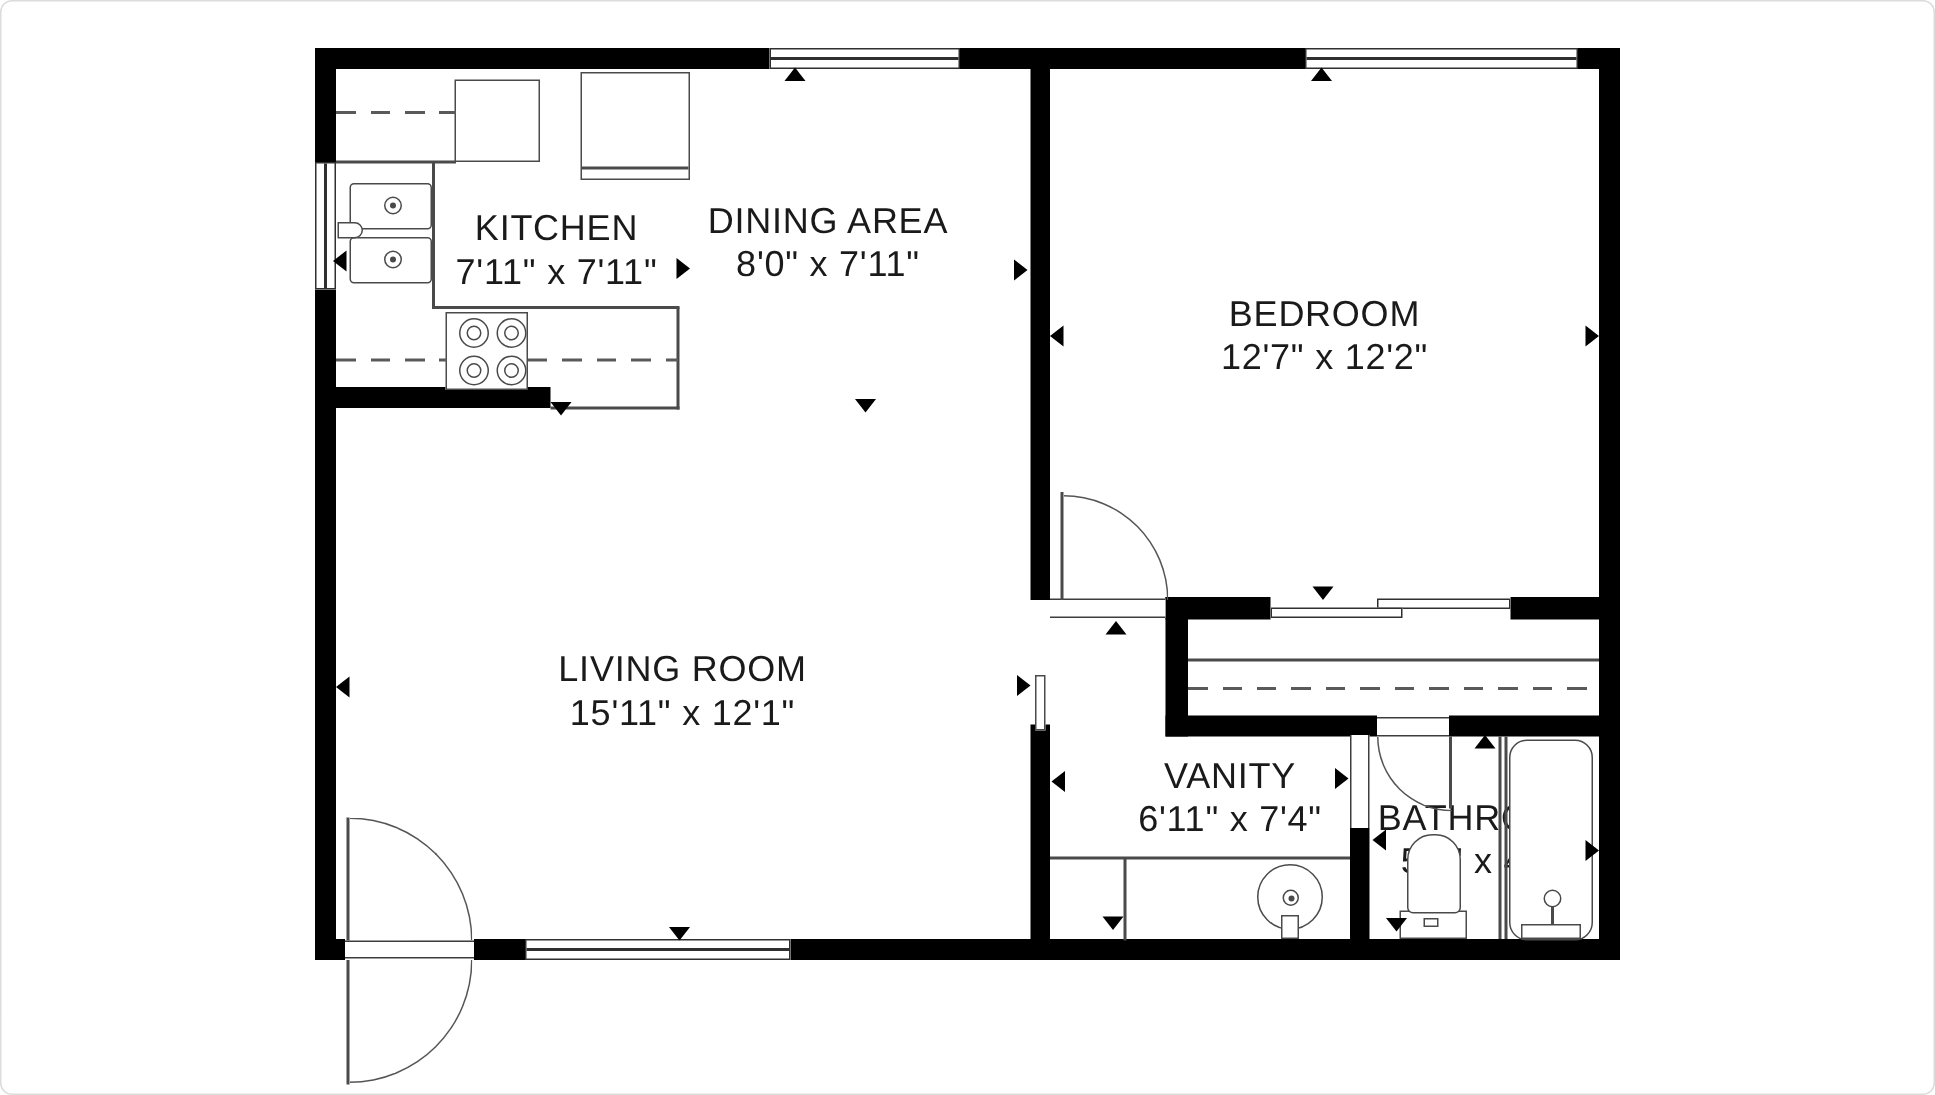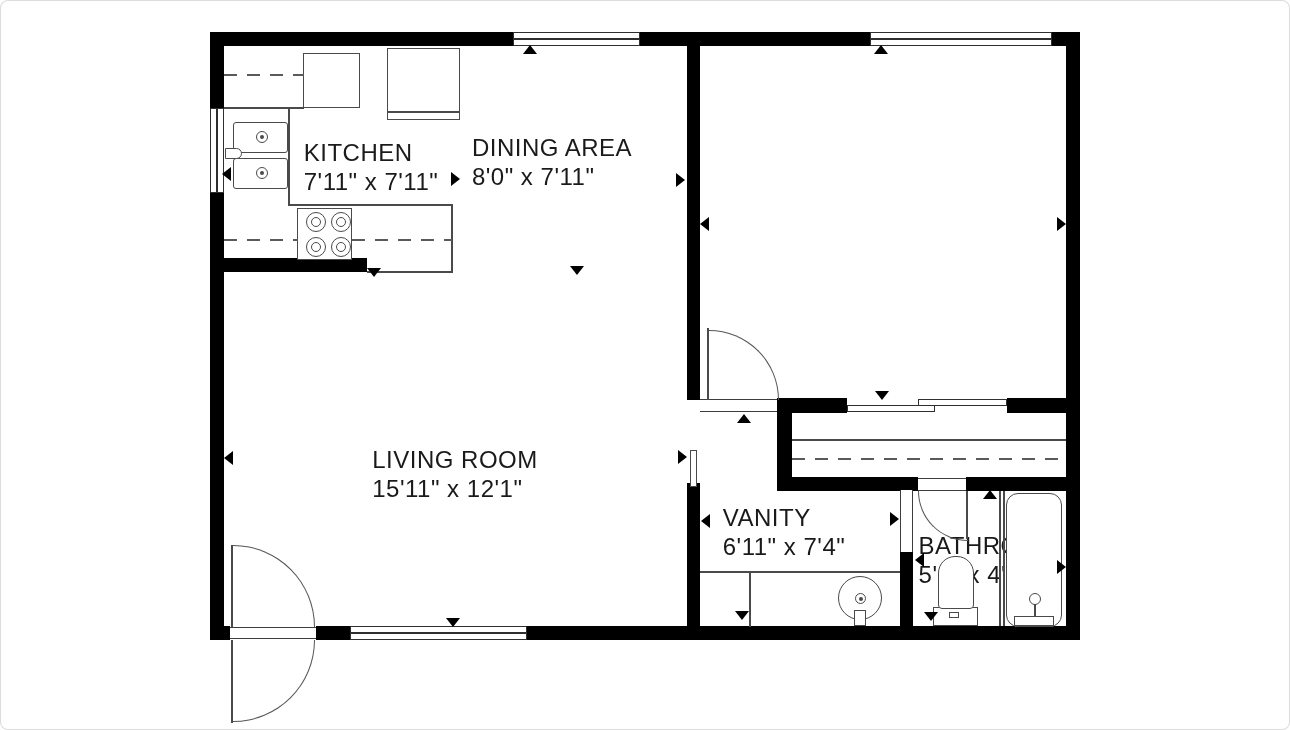--- a/index.html
+++ b/index.html
@@ -27,42 +27,46 @@
   .arc-bl{border-bottom:1.5px solid #555;border-left:1.5px solid #555;border-radius:0 0 0 100%;}
   .tri-up{width:0!important;height:0!important;border-left:7px solid transparent;border-right:7px solid transparent;border-bottom:9px solid #000;}
   .tri-down{width:0!important;height:0!important;border-left:7px solid transparent;border-right:7px solid transparent;border-top:9px solid #000;}
   .tri-left{width:0!important;height:0!important;border-top:7px solid transparent;border-bottom:7px solid transparent;border-right:9px solid #000;}
   .tri-right{width:0!important;height:0!important;border-top:7px solid transparent;border-bottom:7px solid transparent;border-left:9px solid #000;}
   .rsink{border-radius:3px;}
   .bowl{background:#fff;border:1.5px solid #4a4a4a;border-radius:17px 17px 4px 4px;}
   .tub{background:#fff;border:1.5px solid #4a4a4a;border-radius:12px;}
   .faucet{background:#fff;border:1.5px solid #4a4a4a;border-radius:0 6px 6px 0;}
   .room-label{
-    position:absolute;transform:translate(-50%,-50%);text-align:left;white-space:nowrap;
+    position:absolute;transform:translate(-50%,-50%);text-align:center;white-space:nowrap;
     color:#1a1a1a;font-size:24px;line-height:29px;letter-spacing:0.5px;
   }
   .dw-label{position:absolute;font-size:10px;font-weight:bold;color:#222;letter-spacing:0.5px;}
 </style>
 </head>
 <body>
 
 <div id="plan">
   <div class="room-label" style="left:371px;top:167px">
     <div>KITCHEN</div>
     <div>7'11" x 7'11"</div>
   </div>
   <div class="room-label" style="left:552px;top:162px">
     <div>DINING AREA</div>
     <div>8'0" x 7'11"</div>
   </div>
-  <div class="room-label" style="left:455px;top:474px">
+  <div class="room-label" style="left:883px;top:224px">
+    <div>BEDROOM</div>
+    <div>12'7" x 12'2"</div>
+  </div>
+  <div class="room-label" style="left:455px;top:461px">
     <div>LIVING ROOM</div>
     <div>15'11" x 12'1"</div>
   </div>
-  <div class="room-label" style="left:784px;top:532px">
+  <div class="room-label" style="left:820px;top:532px">
     <div>VANITY</div>
     <div>6'11" x 7'4"</div>
   </div>
   <div class="room-label" style="left:989px;top:560px">
     <div>BATHROOM</div>
     <div>5'2" x 4'8"</div>
   </div>
   <div class="dw-label" style="left:307px;top:57px">DW</div>
 <div class="el wall" style="left: 210px; top: 32px; width: 303px; height: 14px;"></div>
     <div class="el wall" style="left: 640px; top: 32px; width: 230px; height: 14px;"></div>

